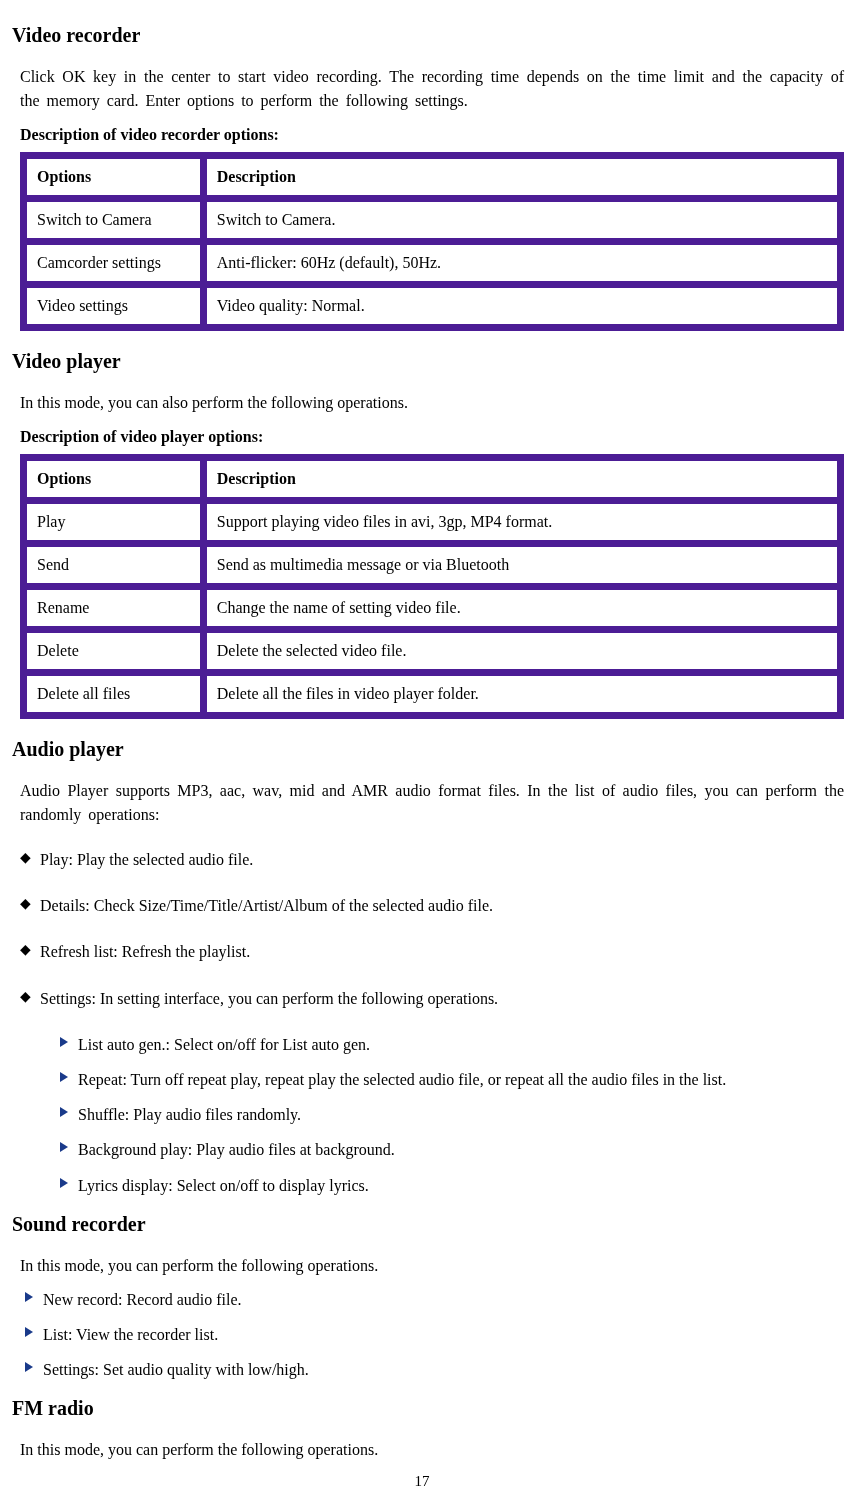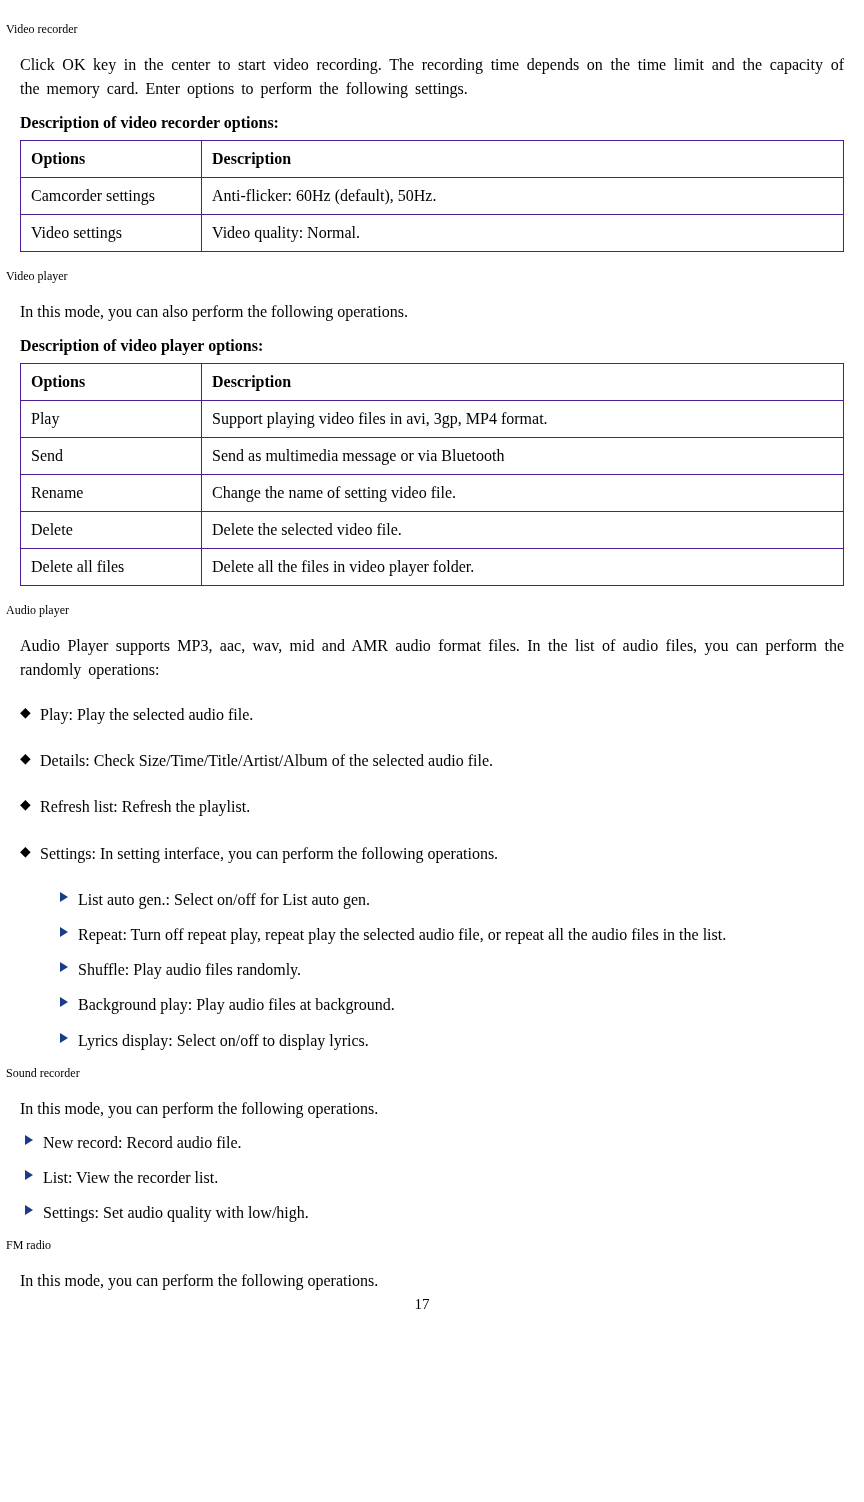--- a/index.html
+++ b/index.html
@@ -5,46 +5,46 @@
     body {
       font-family: "Times New Roman", serif;
       max-width: 864px;
       margin: 0 auto;
       padding: 10px 20px 20px 0;
       color: #000;
       line-height: 1.5;
       font-size: 16px;
     }
     h2 {
-      font-size: 12px;
-      font-weight: normal;
-      margin: 10px 0 15px 6px;
+      font-size: 20px;
+      font-weight: bold;
+      margin: 10px 0 15px 12px;
     }
     .content {
       margin-left: 20px;
     }
     p {
-      margin: 0 0;
+      margin: 8px 0;
       text-align: justify;
     }
     .spaced {
       word-spacing: 3px;
     }
     .section-desc {
       font-weight: bold;
       margin-top: 10px;
       margin-bottom: 5px;
     }
     table {
       width: 100%;
       border-collapse: collapse;
       margin: 5px 0 15px 0;
     }
     th, td {
-      border: 1px solid #4c1d95;
+      border: 7px solid #4c1d95;
       padding: 6px 10px;
       text-align: left;
       font-weight: normal;
     }
     th {
       font-weight: bold;
     }
     .col1 {
       width: 22%;
     }
@@ -100,20 +100,24 @@
 
 <h2>Video recorder</h2>
 <div class="content">
   <p class="spaced">Click OK key in the center to start video recording. The recording time depends on the time limit and the capacity of the memory card. Enter options to perform the following settings.</p>
   <p class="section-desc">Description of video recorder options:</p>
   <table>
     <tbody>
         <tr>
       <th class="col1">Options</th>
       <th>Description</th>
+    </tr>
+    <tr>
+      <td>Switch to Camera</td>
+      <td>Switch to Camera.</td>
     </tr>
     <tr>
       <td>Camcorder settings</td>
       <td>Anti-flicker: 60Hz (default), 50Hz.</td>
     </tr>
     <tr>
       <td>Video settings</td>
       <td>Video quality: Normal.</td>
     </tr>
   </tbody>

